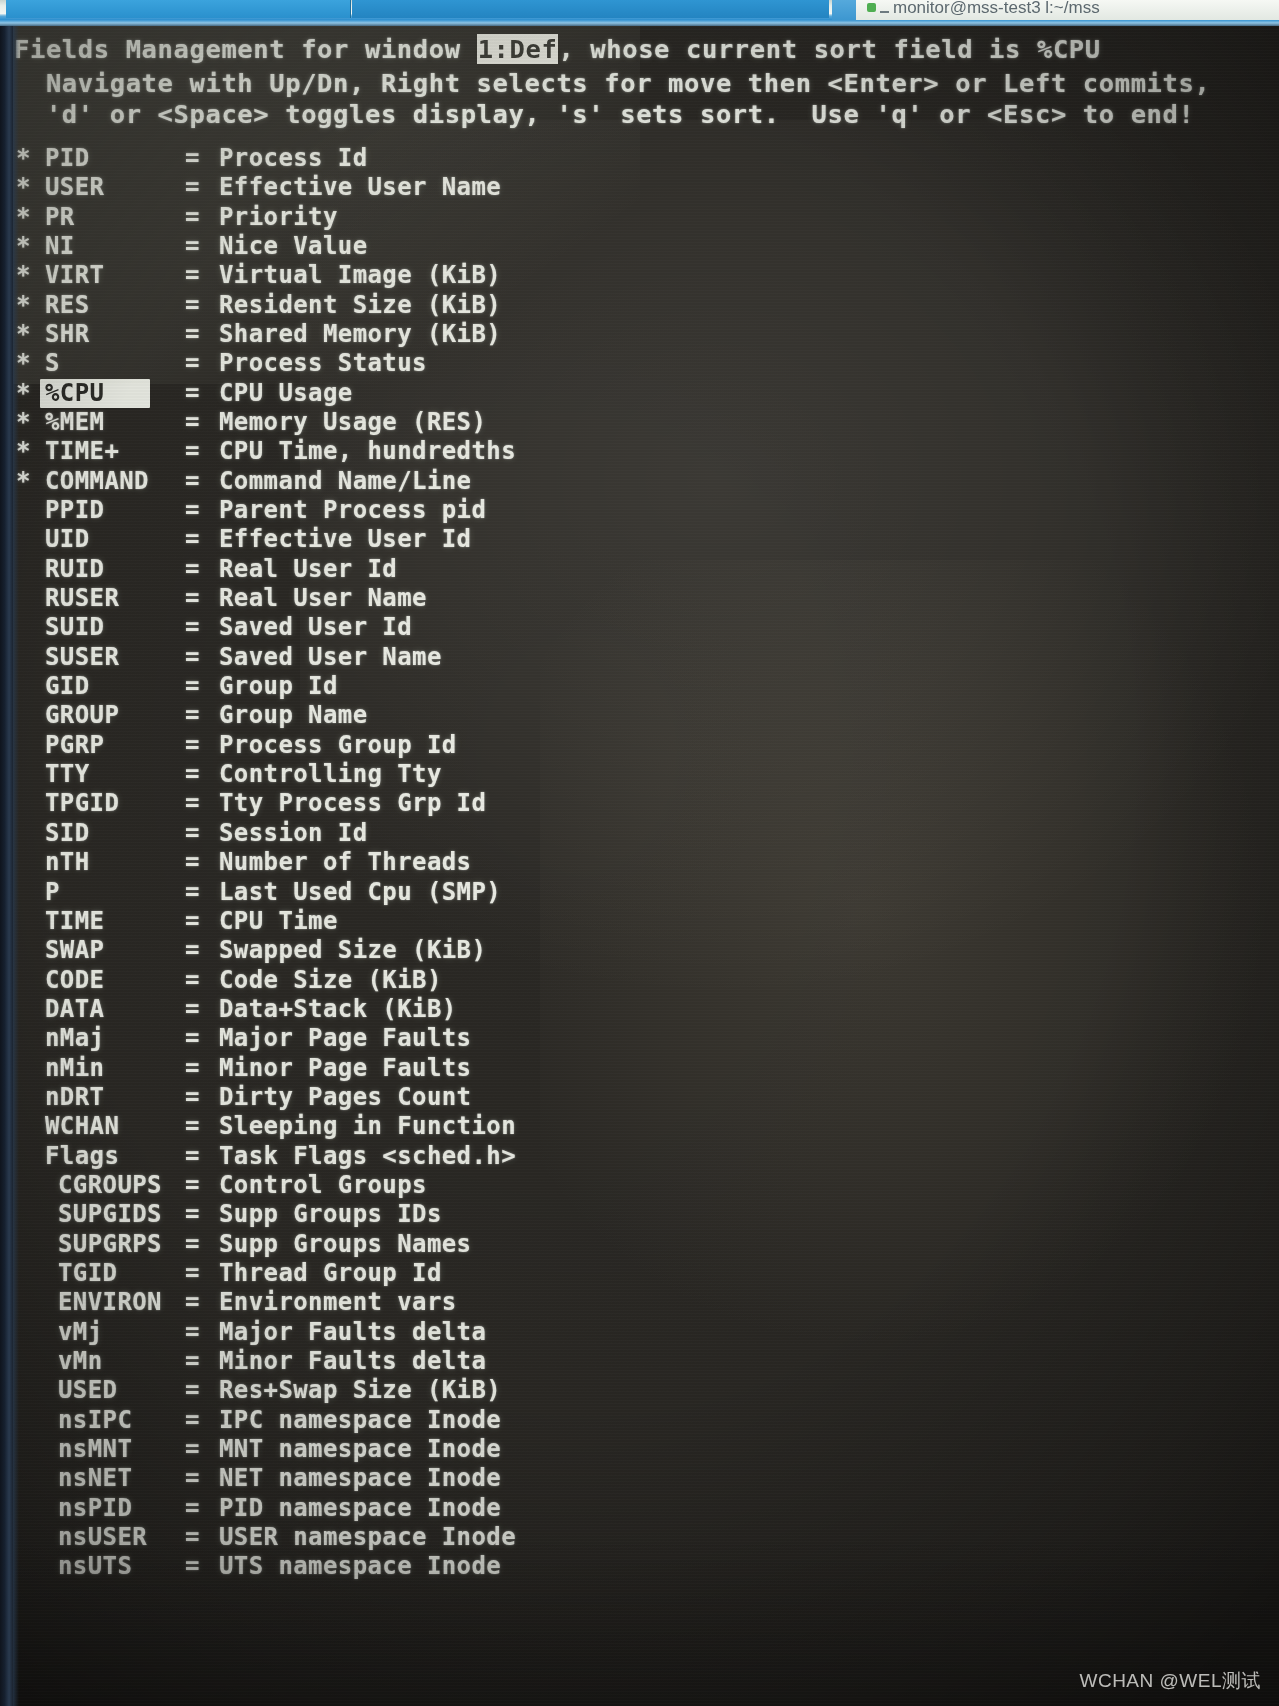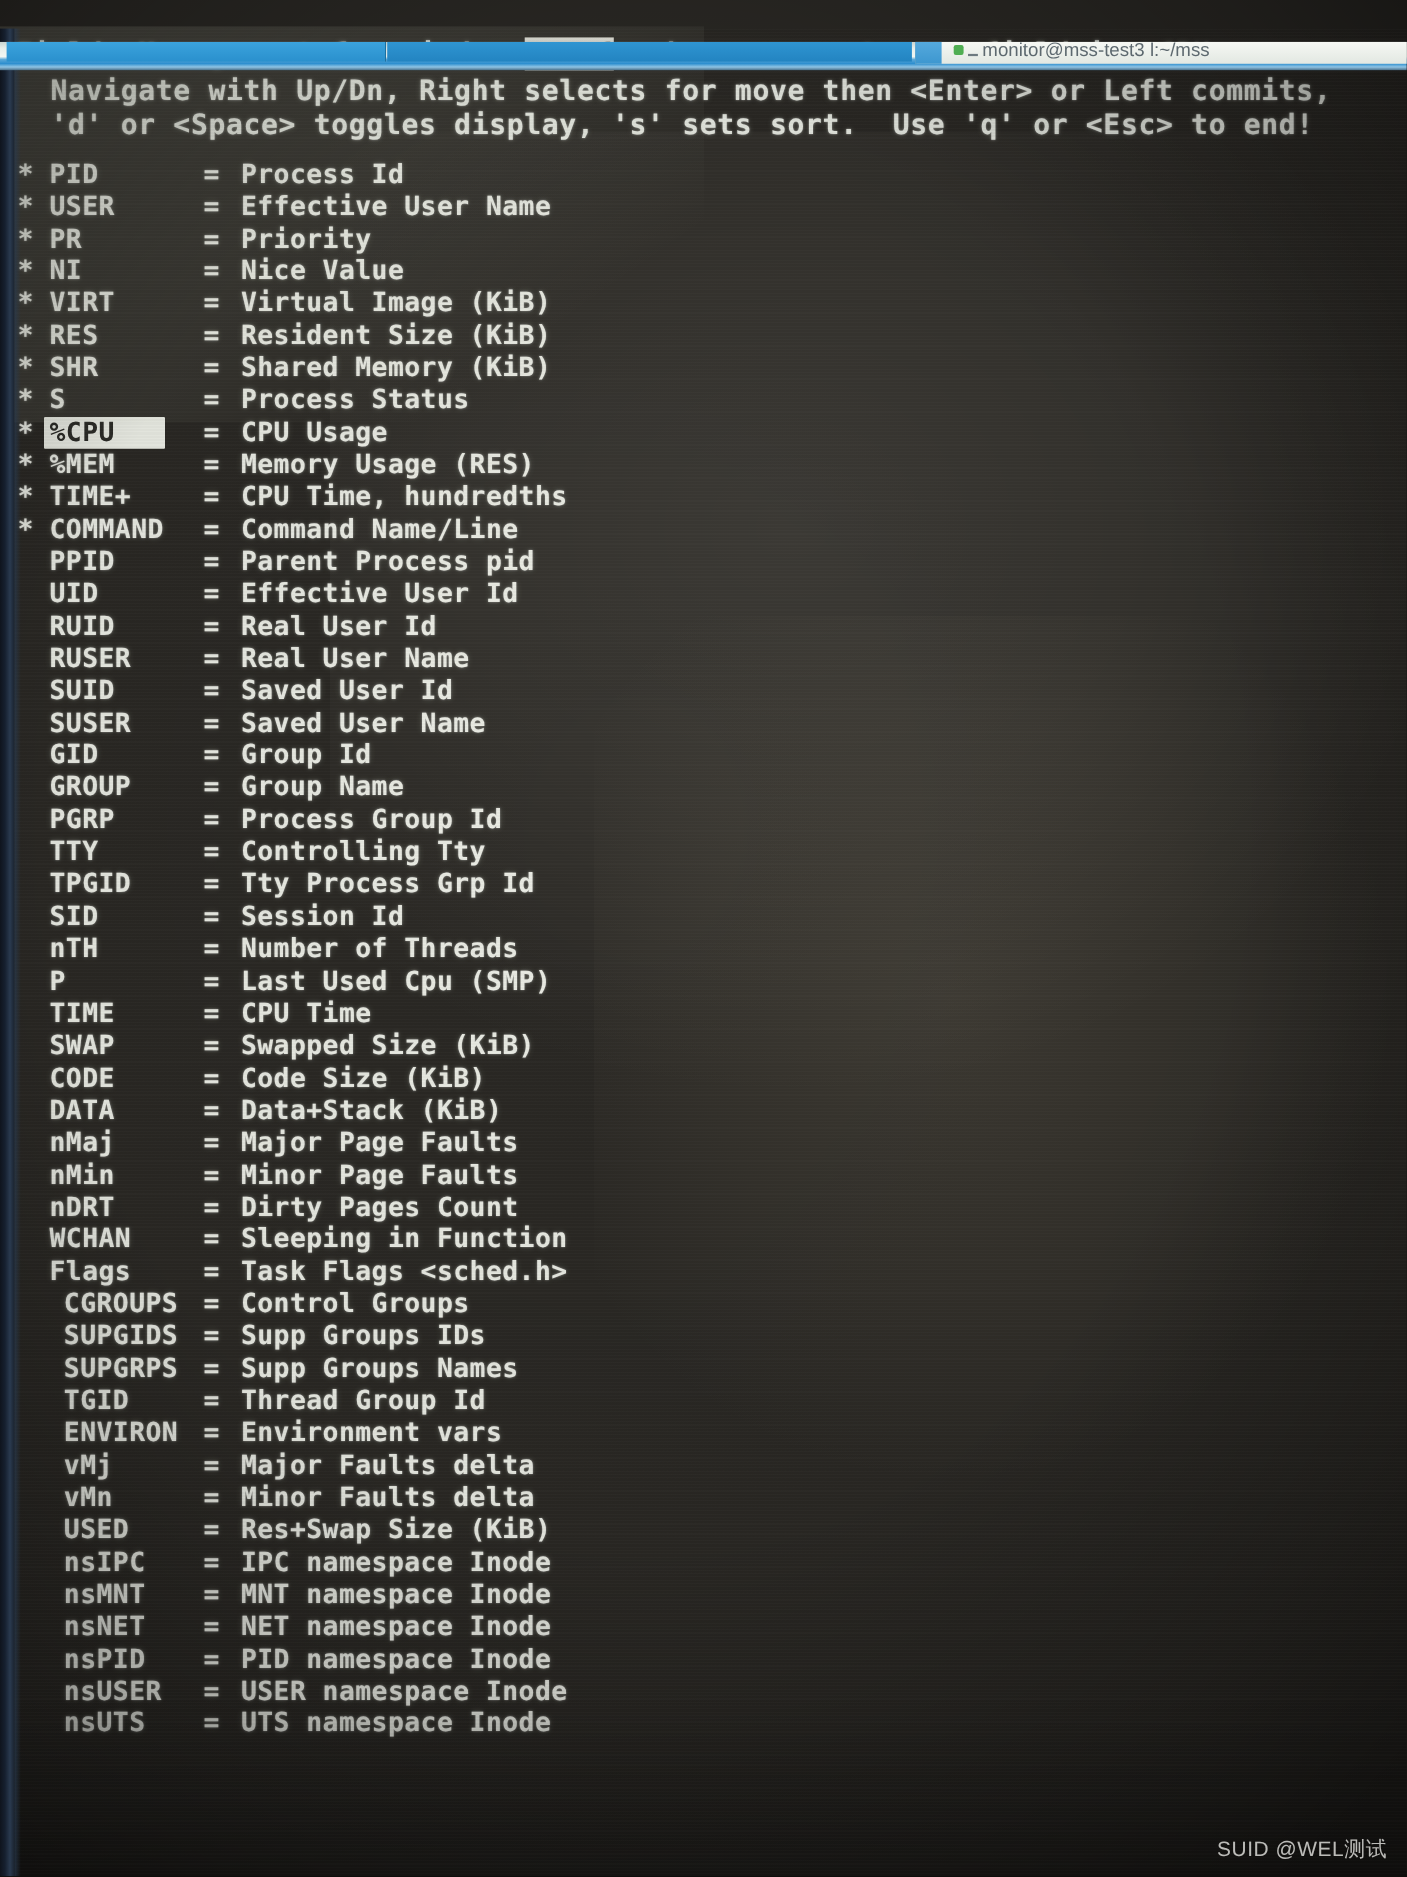--- a/index.html
+++ b/index.html
@@ -21,21 +21,20 @@
   }
 
   
   #chrome {
     position: absolute;
     left: 0; top: 0;
     width: 1279px;
     height: 26px;
     overflow: hidden;
     z-index: 40;
-    margin-top: 38px;
   }
   .chrome-bg {
     position: absolute;
     left: 0; top: 0;
     width: 1279px; height: 26px;
     background: linear-gradient(to bottom,
       #c8d4d0 0%, #e6eeea 22%, #f2f6f2 52%,
       #5aa8d8 62%, #2e8fcf 76%, #8fc4e4 88%, #466a84 100%);
   }
   .chrome-tab-active {
@@ -343,14 +342,14 @@
       </div>
   </div>
 
   <div class="glare-c"></div>
   <div class="glare-a"></div>
   <div class="glare-b"></div>
   <div class="scanlines"></div>
   <div class="vignette"></div>
   <div class="bottom-shade"></div>
 
-  <div class="watermark">SUID @WEL测试</div>
+  <div class="watermark">WCHAN @WEL测试</div>
 </div>
 
 </body></html>

